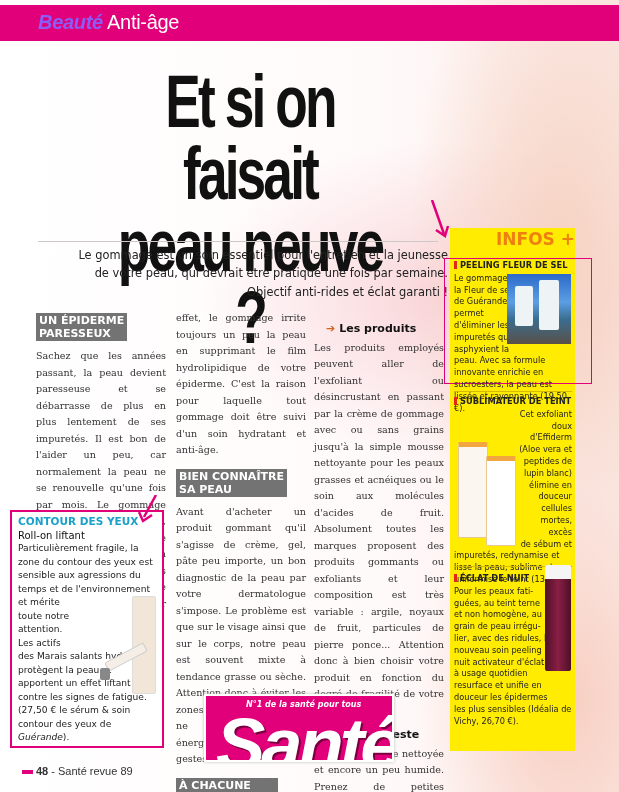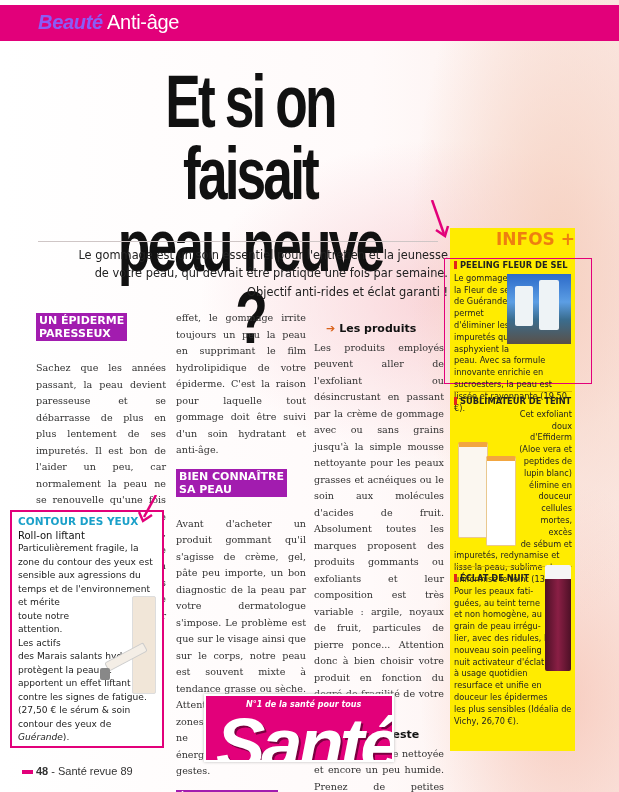--- a/index.html
+++ b/index.html
@@ -12,21 +12,21 @@
  linear-gradient(90deg,#ffffff 0%,#fffafa 60%,#fbeae6 100%);}
 .band{position:absolute;left:0;top:5px;width:619px;height:36px;background:#e2007a;}
 .rubric{position:absolute;left:38px;top:11px;font-family:"Liberation Sans",sans-serif;font-size:20px;color:#fff;font-stretch:condensed;letter-spacing:-.3px}
 .rubric .b{color:#8b5cf6;font-weight:bold;font-style:italic}
 .title{position:absolute;left:40px;top:66px;width:420px;text-align:center;font-family:"Liberation Sans",sans-serif;font-weight:bold;font-size:74px;line-height:72px;letter-spacing:-4px;color:#111;transform:scaleX(.72);transform-origin:center top}
 .title span{display:block}
 .rule{position:absolute;left:38px;top:241px;width:400px;height:1px;background:#cfc6c6}
 .chapo{position:absolute;left:58px;top:246px;width:390px;text-align:right;font-family:"DejaVu Sans",sans-serif;font-size:11.4px;line-height:18.3px;color:#222}
 .col{position:absolute;font-size:9.6px;line-height:16.5px;text-align:justify;color:#333}
 .col p{margin:0}
-.h{display:inline-block;background:#a21caf;color:#fff;font-family:"DejaVu Sans",sans-serif;font-weight:bold;font-size:11px;line-height:13px;padding:1px 3px;margin-bottom:19px}
+.h{display:inline-block;background:#737373;color:#fff;font-family:"DejaVu Sans",sans-serif;font-weight:bold;font-size:11px;line-height:13px;padding:1px 3px;margin-bottom:7px}
 .h span{display:block}
 .sub{font-family:"DejaVu Sans",sans-serif;font-weight:bold;font-size:11px;color:#111;margin:8px 12px 2px}
 .sub .ar{color:#d9621b;margin-right:4px}
 .box{position:absolute;left:10px;top:510px;width:154px;height:238px;border:2px solid #e2007a;background:#fff;padding:3px 6px;font-family:"DejaVu Sans",sans-serif;font-size:9.1px;line-height:13.5px;color:#222}
 .box .bt{color:#1aa0c9;font-weight:bold;font-size:10.5px}
 .box .bs{font-weight:normal;font-size:10px;color:#111}
 .prod1{position:absolute;left:84px;top:84px;width:62px;height:100px}
 .infos{position:absolute;left:450px;top:228px;width:125px;height:523px;background:#ffec00;font-family:"DejaVu Sans",sans-serif;color:#222}
 .infos .ih{text-align:right;color:#ee7f10;font-weight:bold;font-size:17px;margin-top:1px}
 .ibox{position:absolute;left:-6px;top:30px;width:148px;height:126px;border:1px solid #e2007a}

